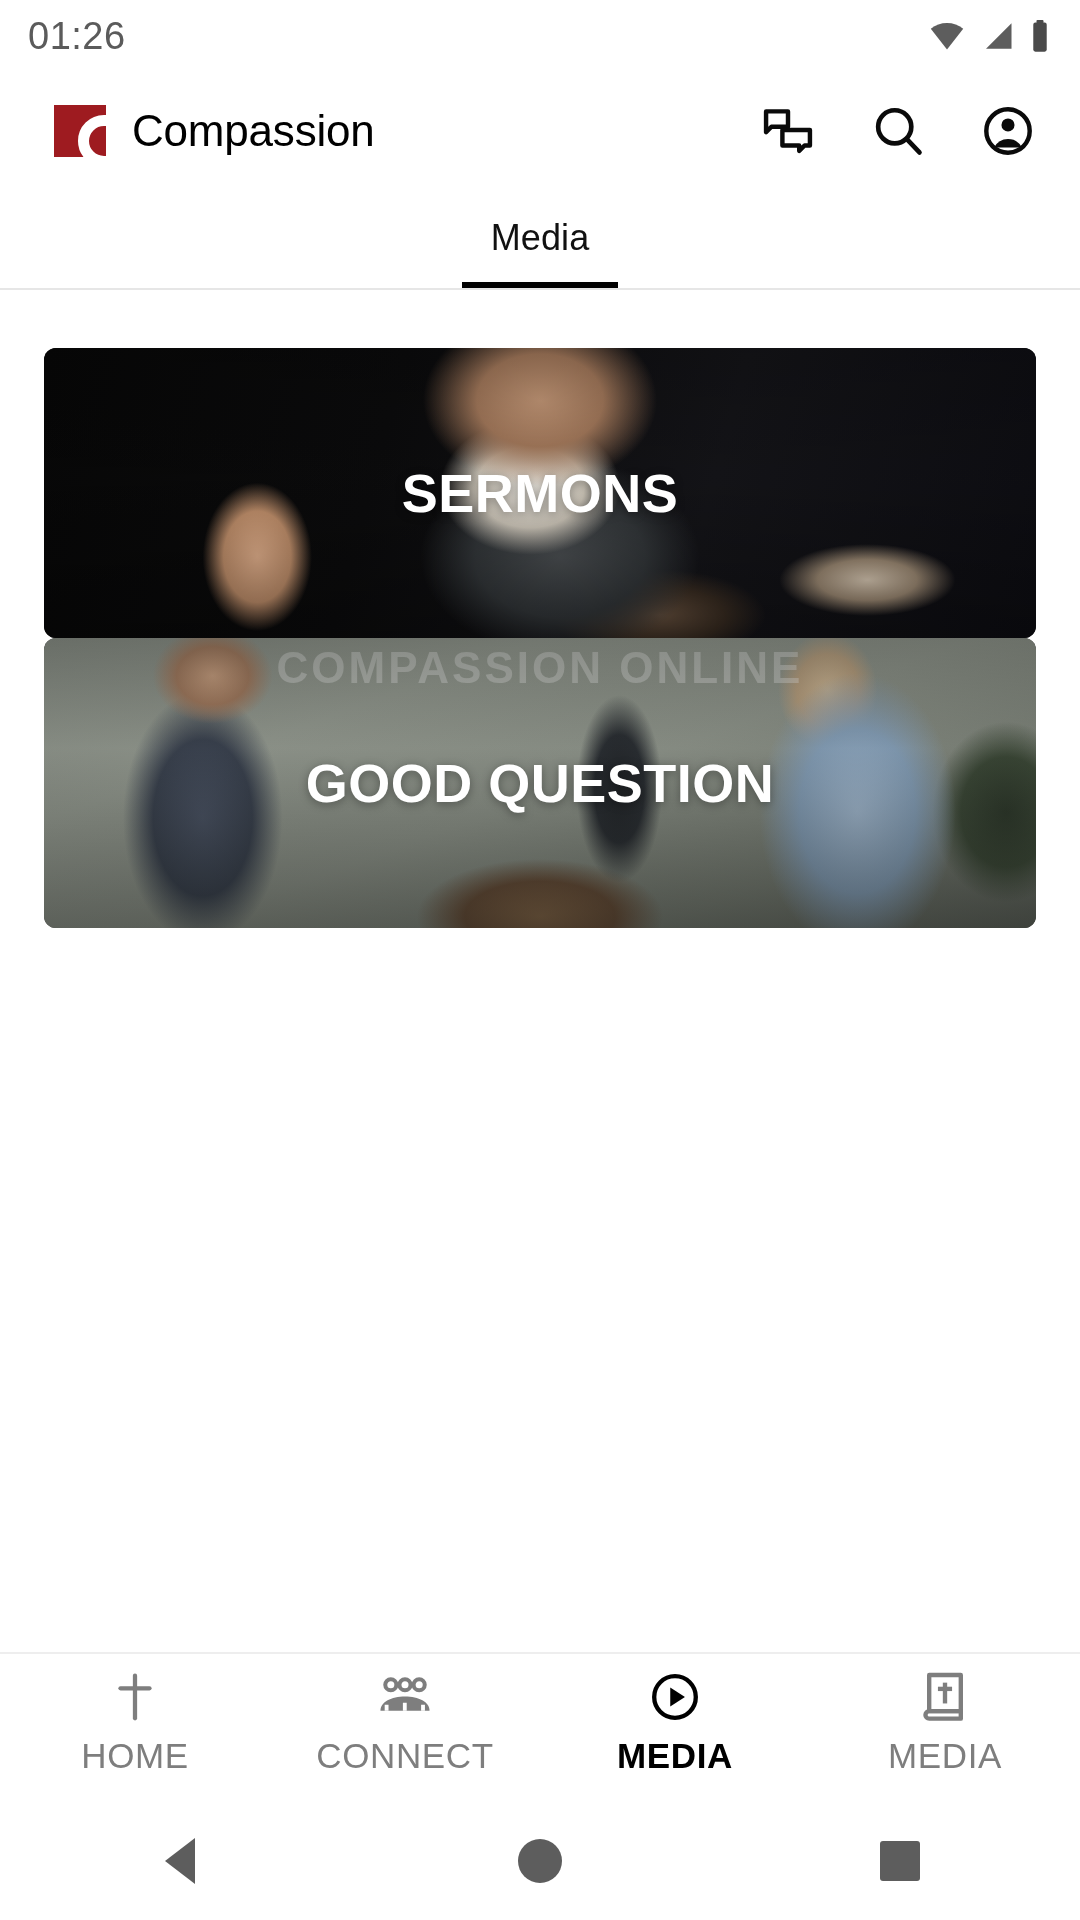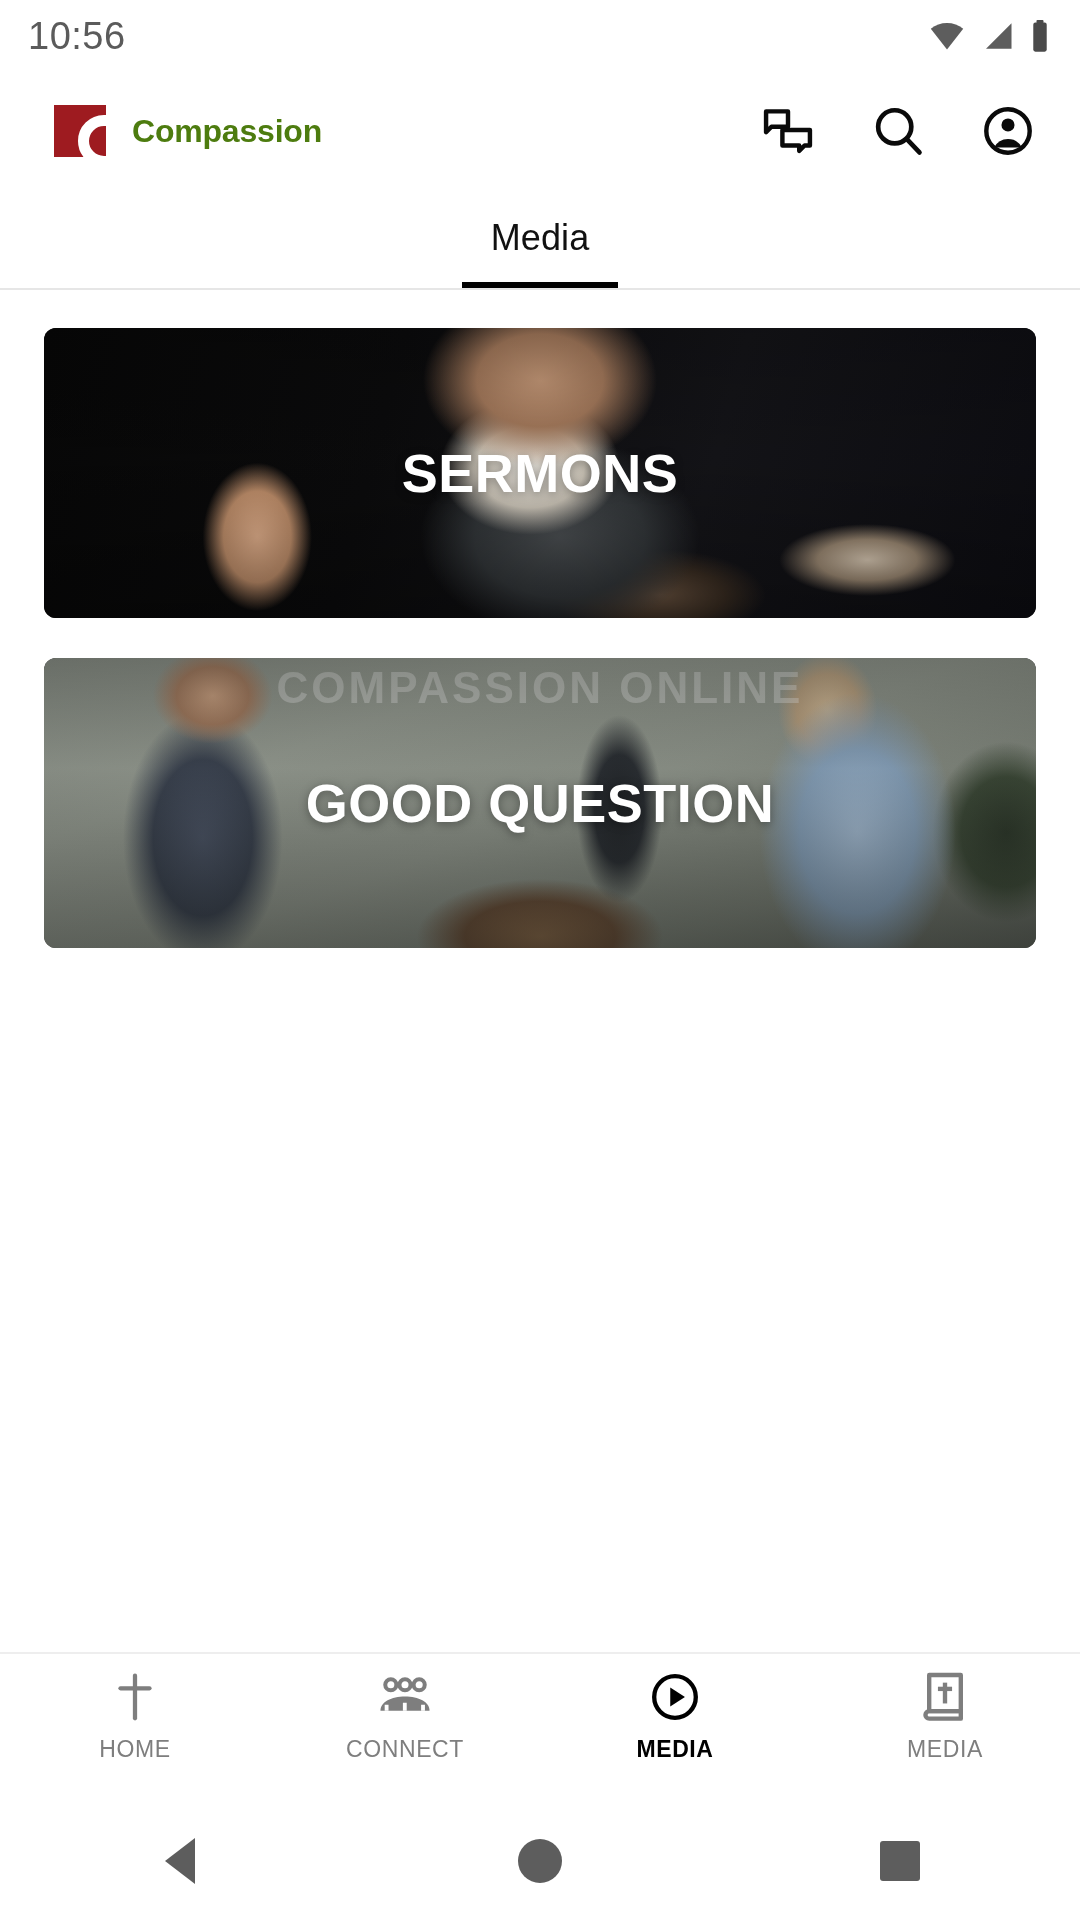--- a/index.html
+++ b/index.html
@@ -69,23 +69,23 @@
   .brand-logo .ring {
     position: absolute;
     width: 52px;
     height: 52px;
     left: 24px;
     top: 10px;
     border-radius: 50%;
     border: 11px solid #ffffff;
   }
   .brand-title {
-    font-size: 32px;
-    font-weight: bold;
-    color: #4d7c0f;
+    font-size: 44px;
+    font-weight: normal;
+    color: #000000;
     letter-spacing: -0.2px;
     white-space: nowrap;
   }
   .app-bar-actions {
     margin-left: auto;
     display: flex;
     align-items: center;
     gap: 50px;
   }
   .icon-btn {
@@ -138,21 +138,21 @@
   }
 
   
   .content {
     flex: 1 1 auto;
     overflow: hidden;
     background: #ffffff;
     padding: 38px 44px 0 44px;
     display: flex;
     flex-direction: column;
-    gap: 40px;
+    margin-top: 20px;
   }
 
   .media-card {
     position: relative;
     width: 992px;
     height: 290px;
     border-radius: 12px;
     overflow: hidden;
     flex: 0 0 290px;
     cursor: pointer;
@@ -264,21 +264,21 @@
     cursor: pointer;
   }
   .nav-icon {
     height: 54px;
     display: flex;
     align-items: center;
     justify-content: center;
   }
   .nav-icon svg { display: block; }
   .nav-label {
-    font-size: 23px;
+    font-size: 35px;
     color: #7e7e7e;
     letter-spacing: 0.6px;
     font-weight: 400;
   }
   .nav-item.active .nav-label {
     color: #000000;
     font-weight: bold;
   }
 
   
@@ -314,21 +314,21 @@
     background: #5d5d5d;
     border-radius: 3px;
   }
 </style>
 </head>
 <body>
 
 <div id="app">
 
   <div class="status-bar">
-    <div class="status-clock">10:56</div>
+    <div class="status-clock">01:26</div>
     <div class="status-icons">
       <span>
         <svg width="38" height="30" viewBox="0 0 24 20">
             <path d="M12 19 L1.2 5.2 A17 17 0 0 1 22.8 5.2 Z" fill="#5d5d5d"></path>
           </svg>
       </span>
       <span>
         <svg width="36" height="30" viewBox="0 0 22 20">
             <path d="M20 1.5 L20 18.5 L3 18.5 Z" fill="#5d5d5d"></path>
           </svg>

